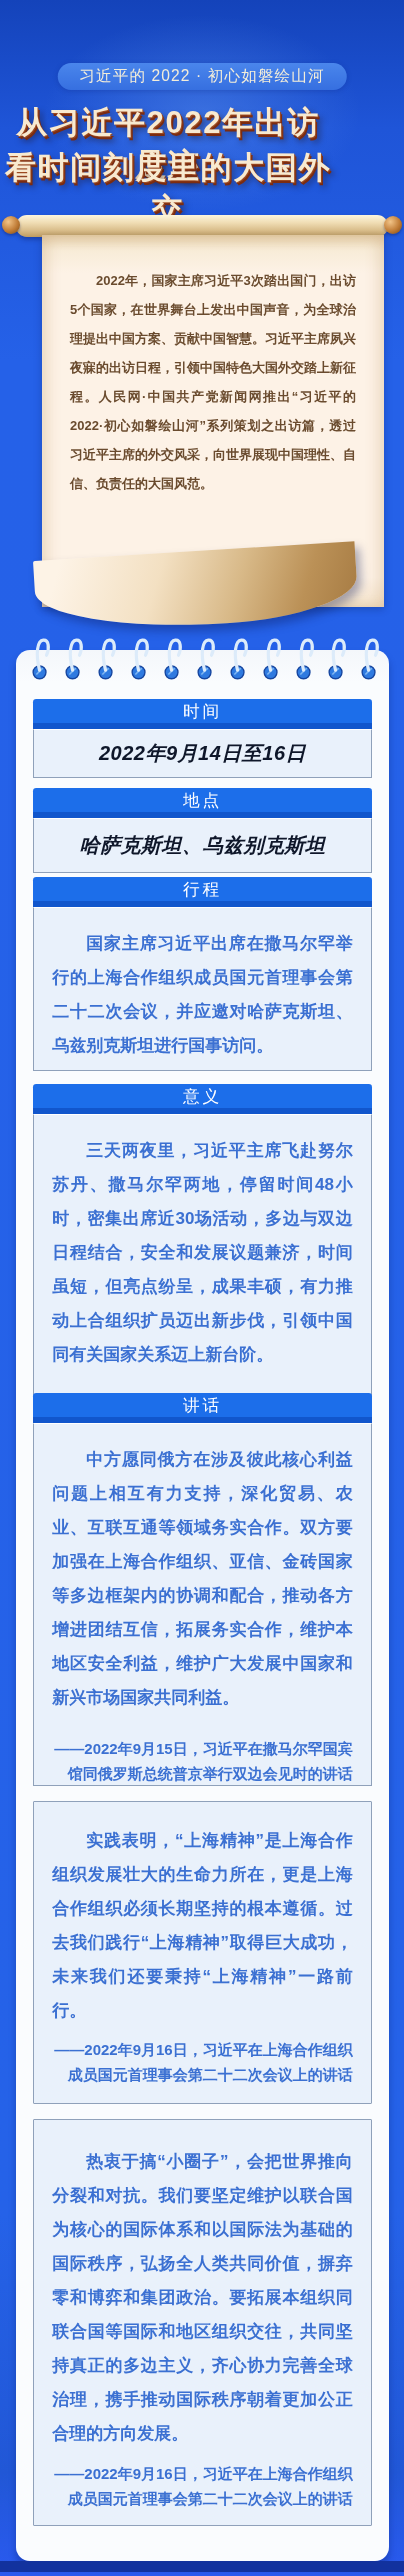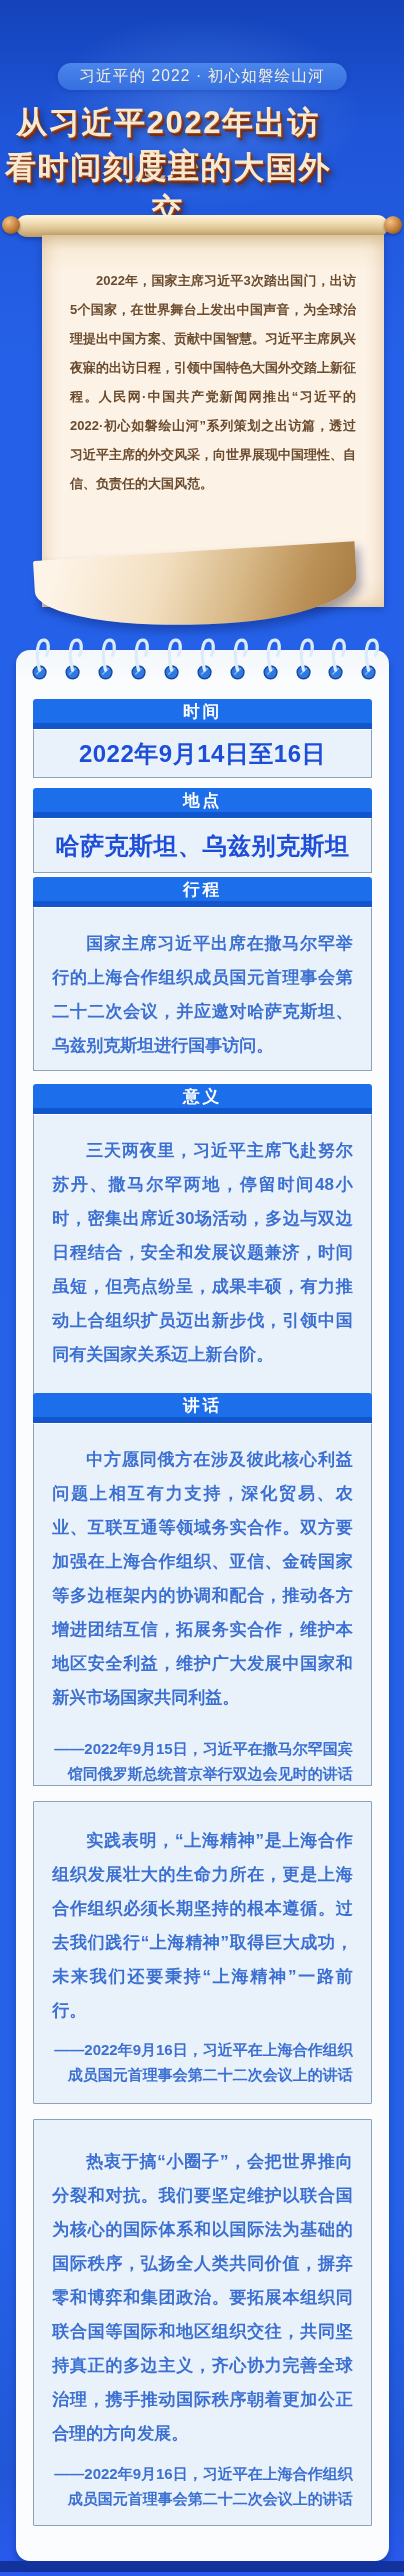--- a/index.html
+++ b/index.html
@@ -65,30 +65,30 @@
     border-radius:14px;
     box-shadow:0 5.4px 7.5px rgba(8,25,100,.35);
   }
   .ring{position:absolute;top:637px;width:19.4px;height:45px;}
   .card{position:absolute;left:33px;width:339px;box-sizing:border-box;}
   .card-head{
     height:30px;box-sizing:border-box;padding-bottom:6px;
     background:linear-gradient(180deg,#1c6eea 0%,#1c6eea 79%,#1156cc 79%,#1156cc 100%);
     border-radius:3.2px 3.2px 0 0;
     display:flex;align-items:center;justify-content:center;
-    color:#ffffff;font-size:16.7px;font-weight:bold;letter-spacing:2.7px;
+    color:#ffffff;font-size:16.7px;font-weight:normal;letter-spacing:2.7px;
   }
   .card-body{
     box-sizing:border-box;background:#e9f1fb;
     border:0.5px solid #8fa1ba;border-top:1.1px solid #ffffff;
     color:#3b70d2;font-weight:bold;
   }
   .card-body.center{
     display:flex;align-items:center;justify-content:center;
-    font-size:24px;color:#1d4ed8;letter-spacing:0.5px;
+    font-size:20px;color:#0f172a;letter-spacing:0.5px;font-style:italic;
   }
   .card-body.para{font-size:17px;line-height:34px;text-align:justify;}
   .card-body.para p{margin:0;text-indent:2em;}
   .card-body.para .attr{text-align:right;text-indent:0;font-size:15px;line-height:25px;}
   .standalone{border-top:0.5px solid #8fa1ba;border-radius:1px;}
   .band{position:absolute;left:0;top:2561px;width:404px;height:10.8px;background:#12329e;}
 </style>
 </head>
 <body>
 

